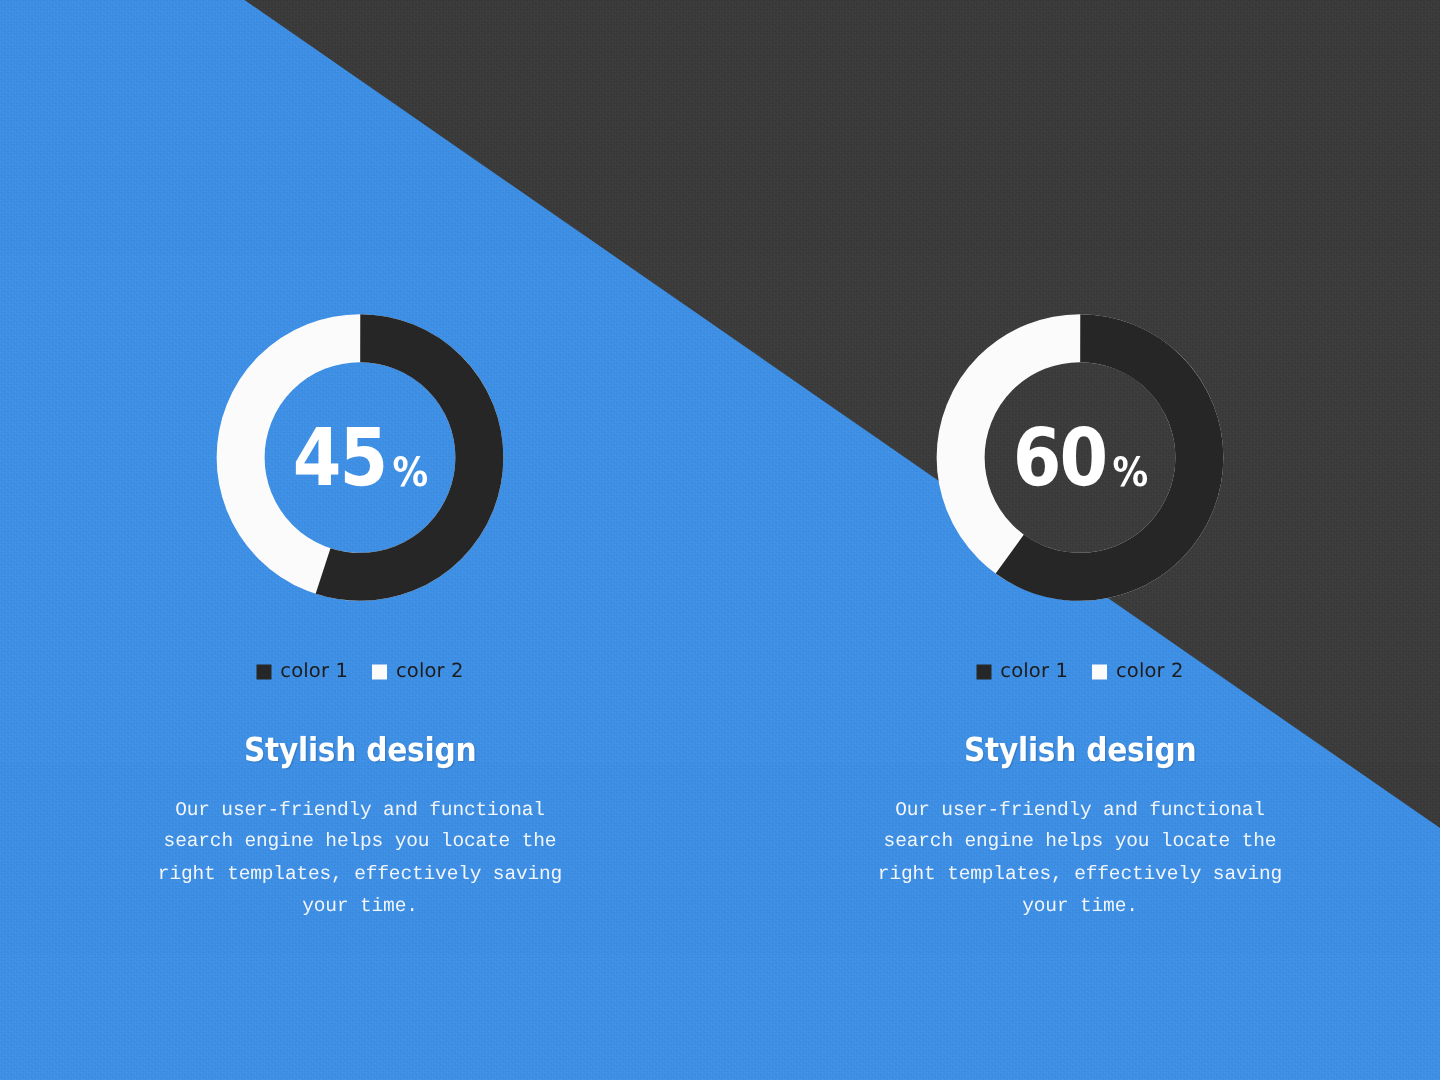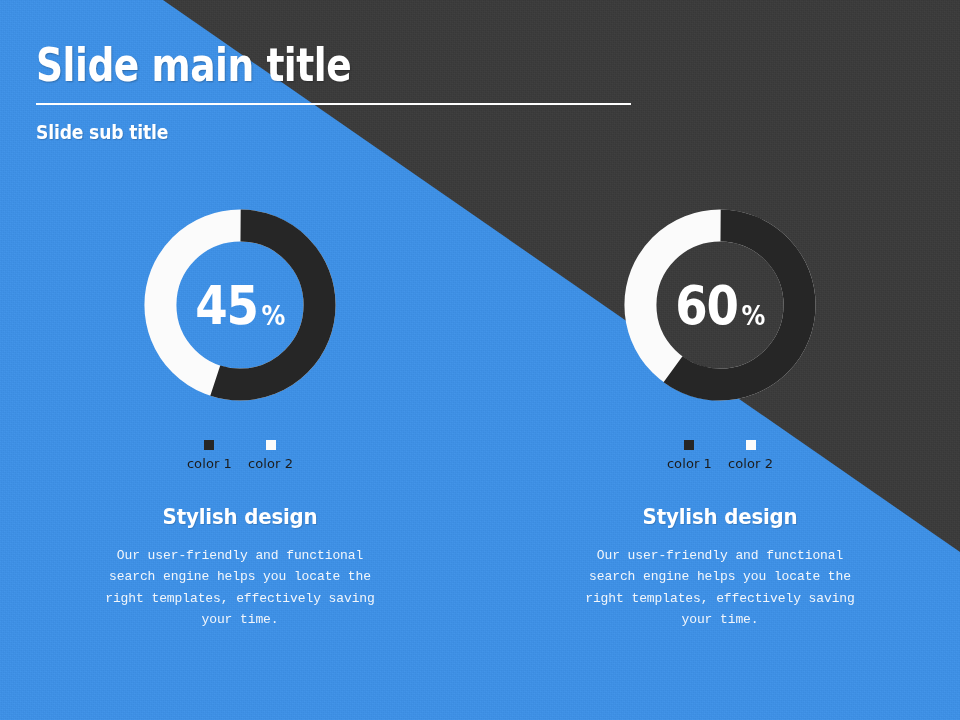--- a/index.html
+++ b/index.html
@@ -139,21 +139,20 @@
   .legend {
     margin-top: 30px;
     display: flex;
     align-items: center;
     gap: 16px;
   }
   .legend-item {
     display: flex;
     align-items: center;
     gap: 6px;
-    flex-direction: column;
   }
   .legend-swatch {
     width: 10px;
     height: 10px;
     display: inline-block;
   }
   .legend-swatch.dark  { background: #262626; }
   .legend-swatch.light { background: #fbfbfb; }
   .legend-label {
     font-family: "DejaVu Sans", sans-serif;
@@ -184,25 +183,20 @@
     letter-spacing: -0.1px;
   }
 </style>
 </head>
 <body>
 
 <div id="slide">
 
   <div class="bg-dark"></div>
 
-  <div class="header">
-    <div class="main-title">Slide main title</div>
-    <div class="title-rule"></div>
-    <div class="sub-title">Slide sub title</div>
-  </div>
 
   <div class="columns">
 
     <div class="col">
 
       <div class="donut-wrap">
         <svg class="donut-svg" viewBox="0 0 42 42">
           <circle cx="21" cy="21" r="15.91549" fill="none" stroke="#fbfbfb" stroke-width="6.4"></circle>
           <circle id="d1seg" cx="21" cy="21" r="15.91549" fill="none" stroke="#262626" stroke-width="6.4" stroke-dasharray="55.00000000000001 44.99999999999999" stroke-dashoffset="25"></circle>
         </svg>

